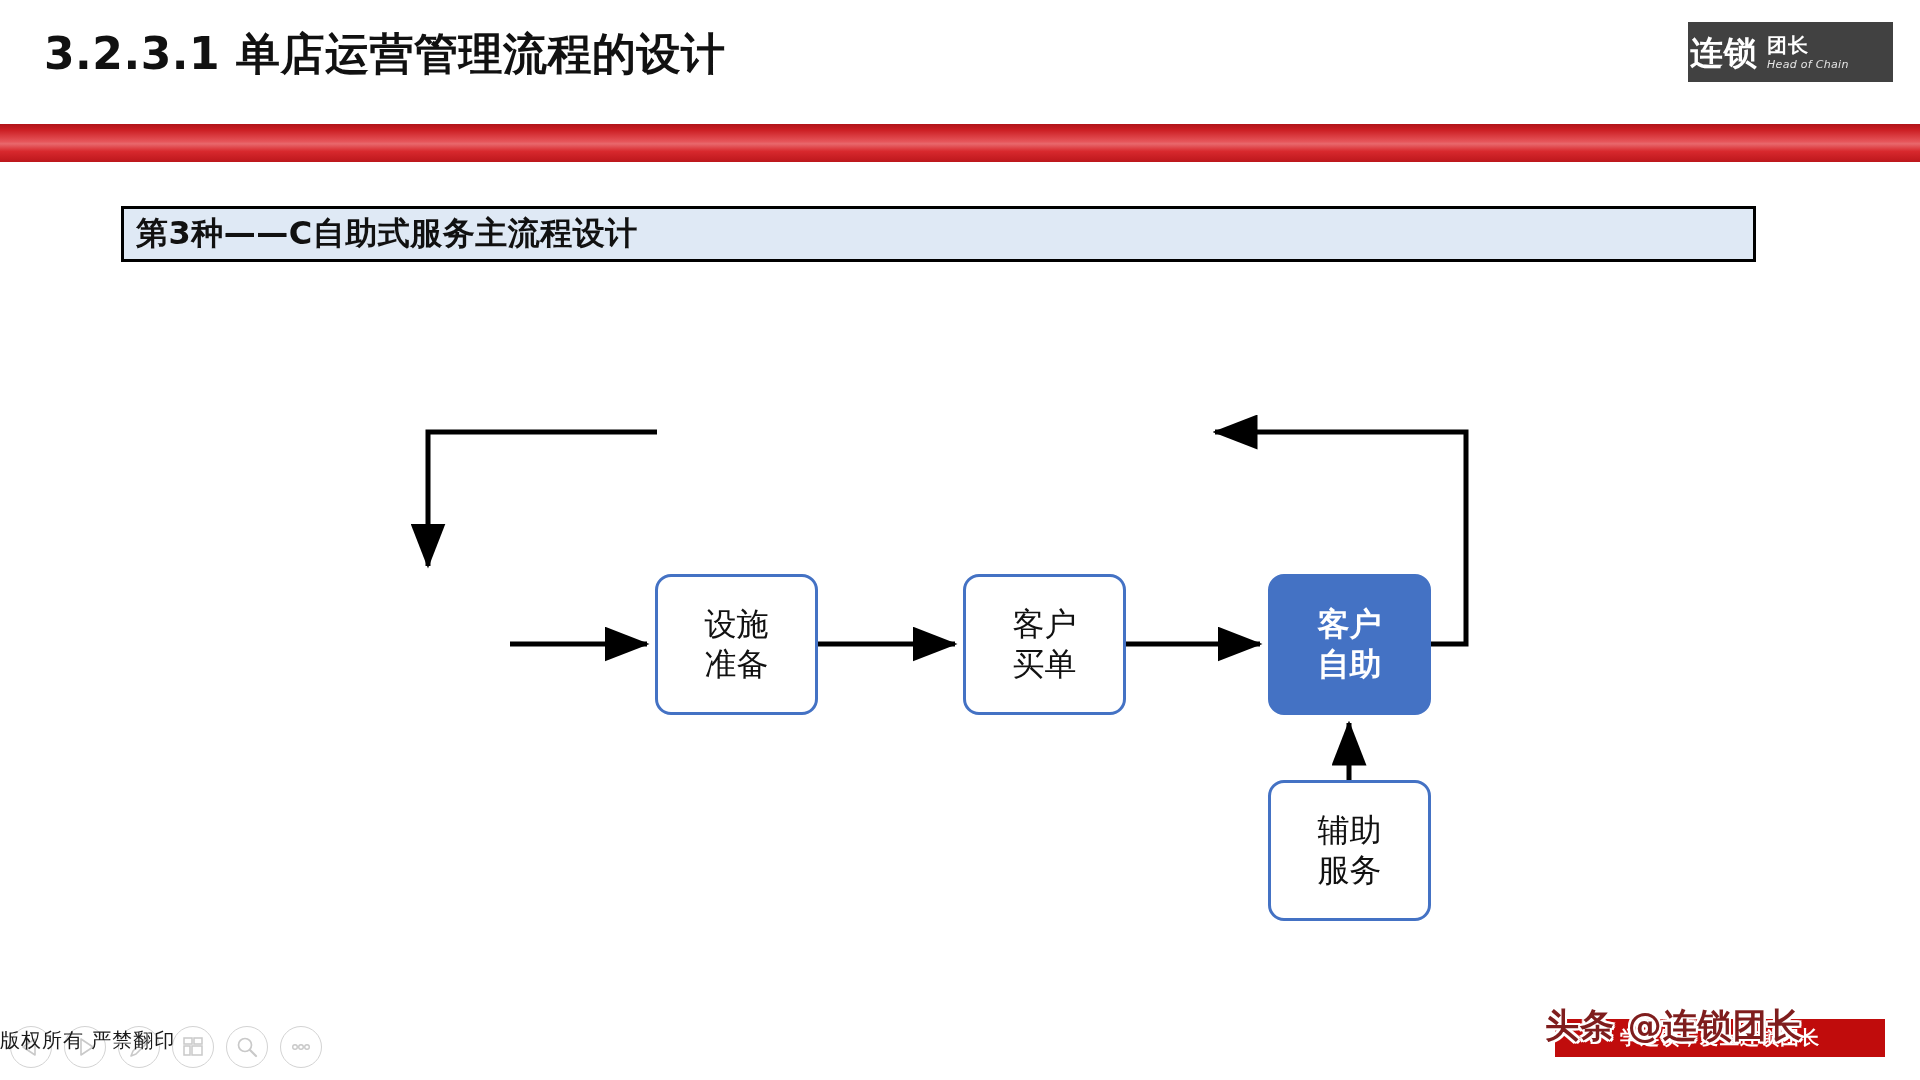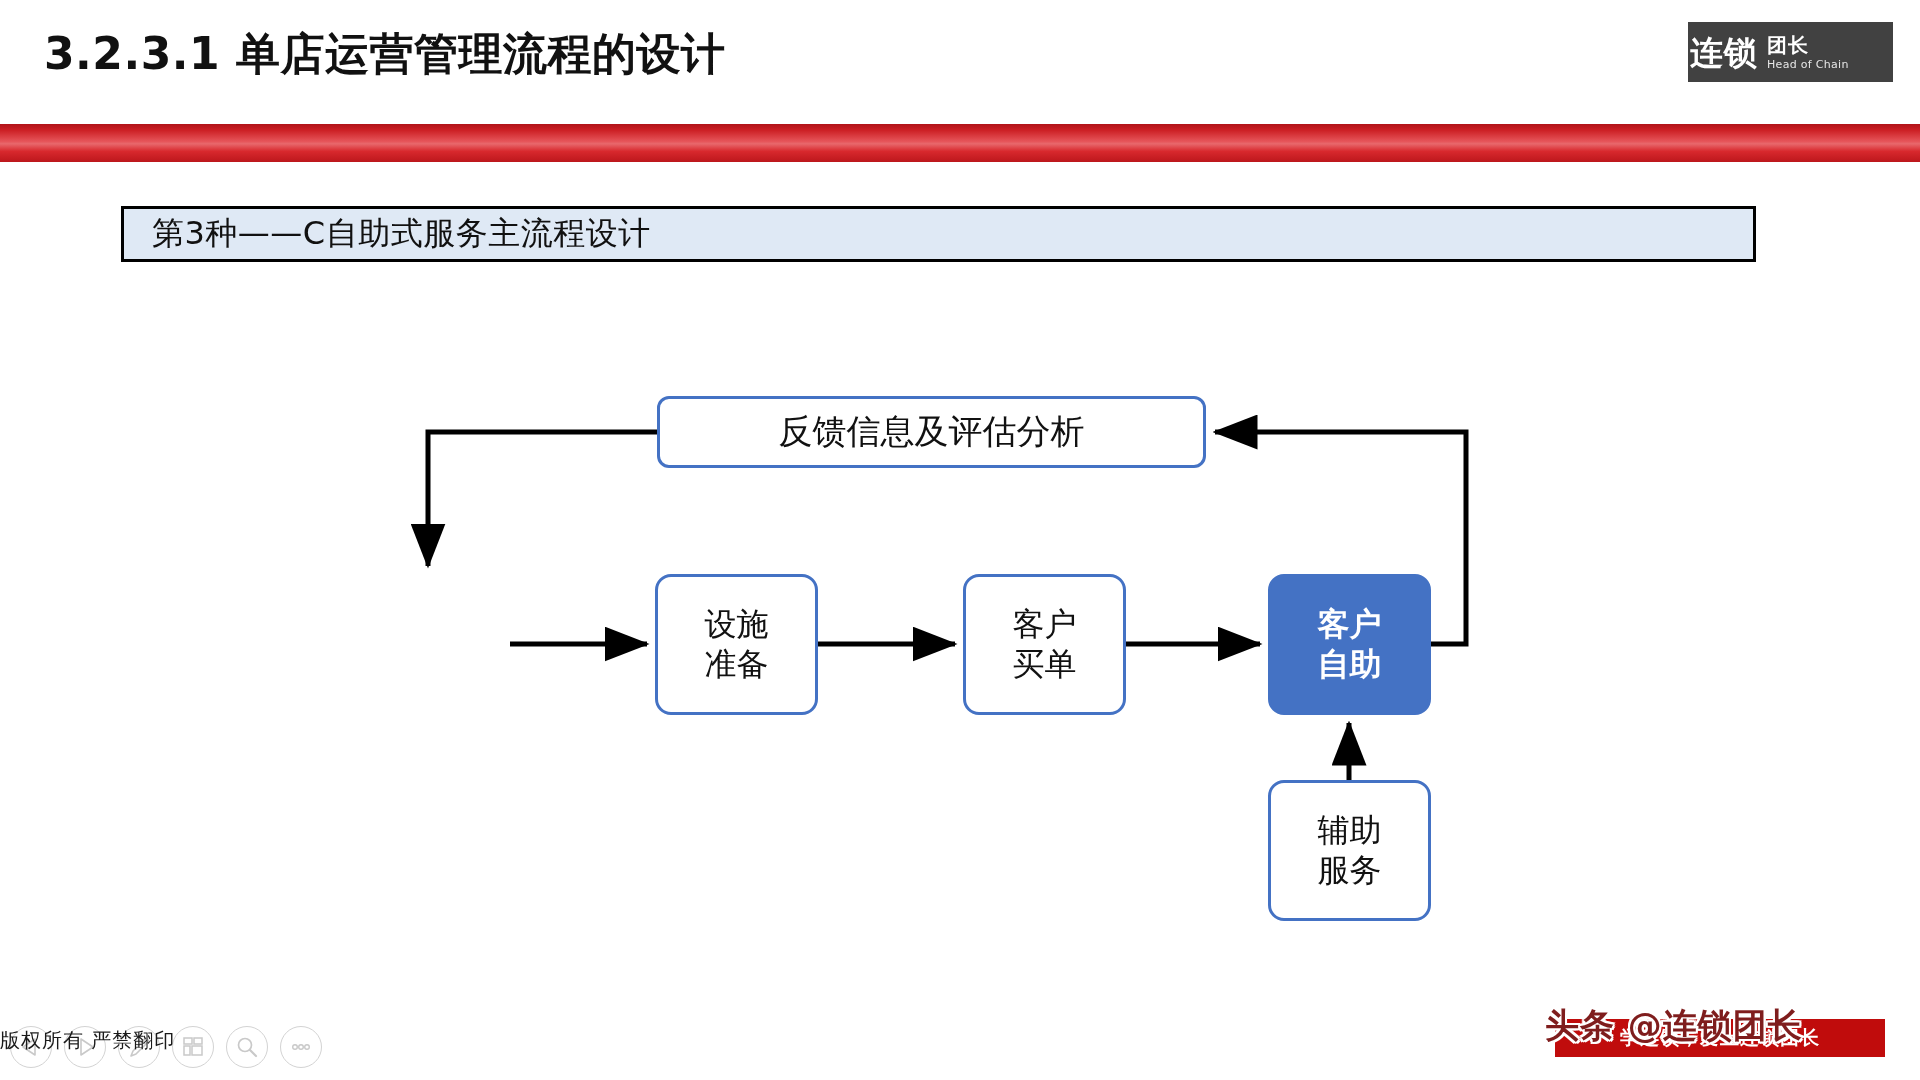--- a/index.html
+++ b/index.html
@@ -71,20 +71,21 @@
   }
   .brand-sub-cn {
     color: #ffffff;
     font-size: 20px;
     font-weight: bold;
     letter-spacing: 1px;
   }
   .brand-sub-en {
     color: #e6e6e6;
     font-size: 11px;
+    font-style: italic;
     margin-top: 4px;
     letter-spacing: 0.3px;
   }
 
   
   .red-bar {
     position: absolute;
     left: 0;
     top: 124px;
     width: 1920px;
@@ -106,23 +107,23 @@
     width: 1635px;
     height: 56px;
     background: #dfe9f5;
     border: 3px solid #000000;
     box-sizing: border-box;
     display: flex;
     align-items: center;
   }
   .subtitle-text {
     font-size: 32px;
-    font-weight: normal;
+    font-weight: bold;
     color: #111111;
-    padding-left: 28px;
+    padding-left: 12px;
     letter-spacing: 0.5px;
     white-space: nowrap;
   }
 
   
   .flow {
     position: absolute;
     left: 0;
     top: 0;
     width: 1920px;
@@ -288,23 +289,20 @@
       <path d="M 510 644 L 647 644" stroke="#000000" stroke-width="5" fill="none" marker-end="url(#arrowhead)"></path>
 
       <path d="M 818 644 L 955 644" stroke="#000000" stroke-width="5" fill="none" marker-end="url(#arrowhead)"></path>
 
       <path d="M 1126 644 L 1260 644" stroke="#000000" stroke-width="5" fill="none" marker-end="url(#arrowhead)"></path>
 
       <path d="M 1349 780 L 1349 723" stroke="#000000" stroke-width="5" fill="none" marker-end="url(#arrowhead)"></path>
     </svg>
   </div>
 
-  <div class="node" id="node-feedback">
-    <span class="node-line">反馈信息及评估分析</span>
-  </div>
 
 
   <div class="node" id="node-facility">
     <span class="node-line">设施</span>
     <span class="node-line">准备</span>
   </div>
 
   <div class="node" id="node-payment">
     <span class="node-line">客户</span>
     <span class="node-line">买单</span>

